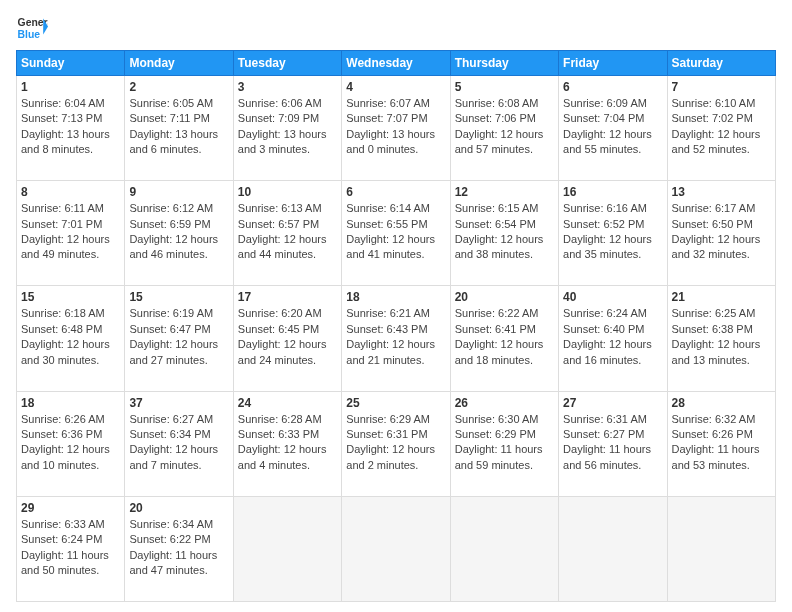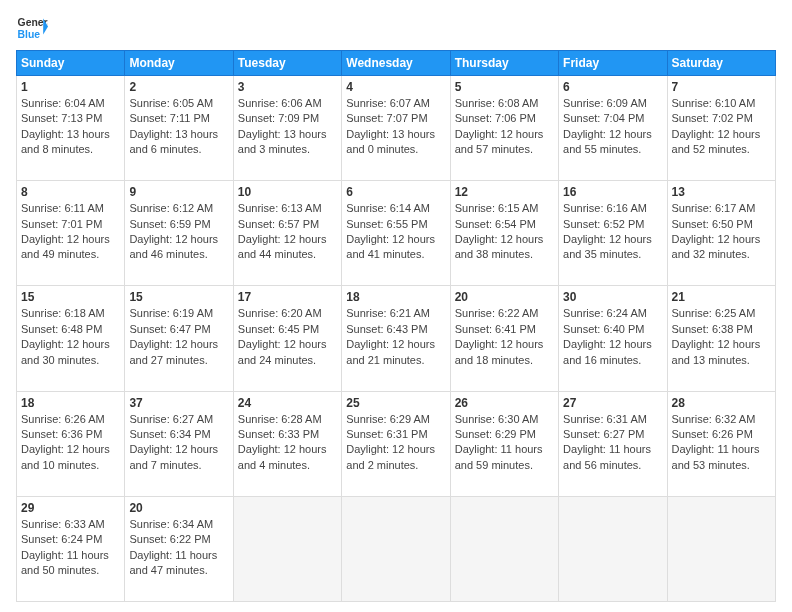--- a/index.html
+++ b/index.html
@@ -196,21 +196,21 @@
           </td>
           <td>
             <span class="day-num">18</span>
             <div class="day-info">Sunrise: 6:21 AM<br>Sunset: 6:43 PM<br>Daylight: 12 hours and 21 minutes.</div>
           </td>
           <td>
             <span class="day-num">20</span>
             <div class="day-info">Sunrise: 6:22 AM<br>Sunset: 6:41 PM<br>Daylight: 12 hours and 18 minutes.</div>
           </td>
           <td>
-            <span class="day-num">30</span>
+            <span class="day-num">40</span>
             <div class="day-info">Sunrise: 6:24 AM<br>Sunset: 6:40 PM<br>Daylight: 12 hours and 16 minutes.</div>
           </td>
           <td>
             <span class="day-num">21</span>
             <div class="day-info">Sunrise: 6:25 AM<br>Sunset: 6:38 PM<br>Daylight: 12 hours and 13 minutes.</div>
           </td>
         </tr>
         <tr>
           <td>
             <span class="day-num">18</span>

